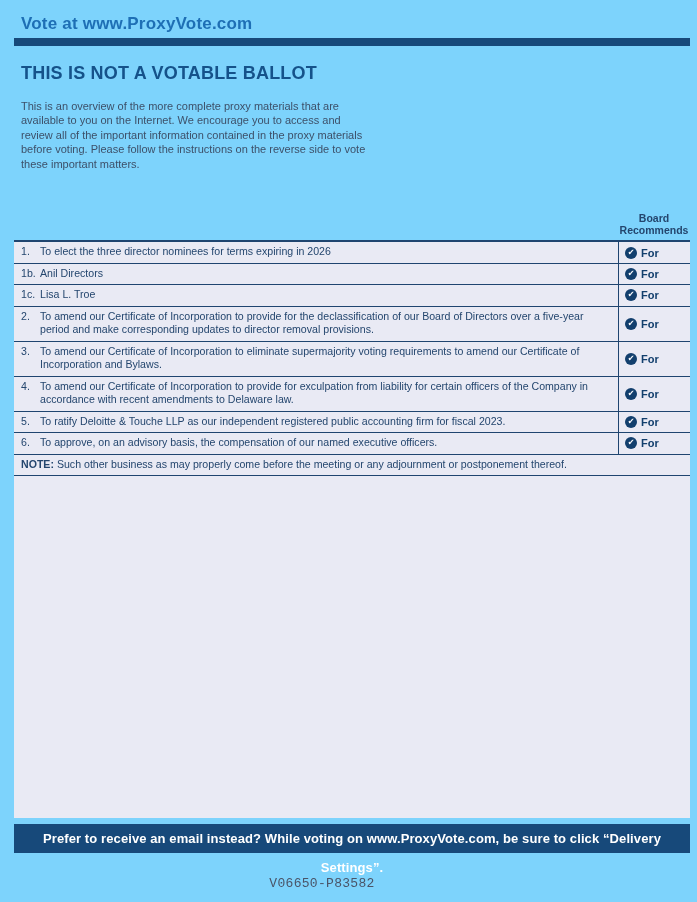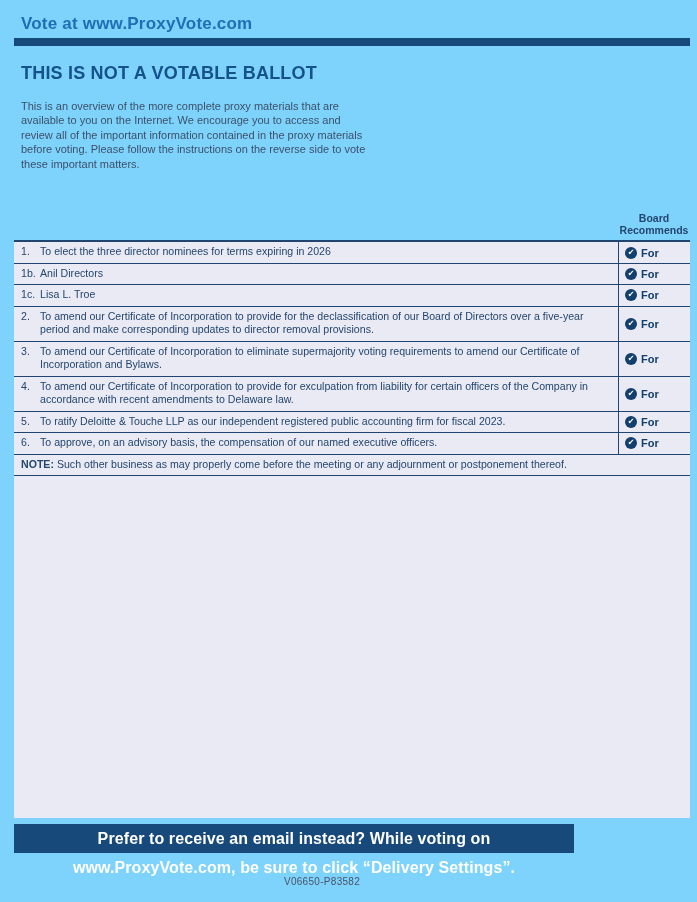--- a/index.html
+++ b/index.html
@@ -34,22 +34,22 @@
   .num{width:19px;flex:0 0 19px;}
   .itext{flex:1;max-width:576px;}
   .nominees-heading{font-weight:bold;margin:3px 0 2px 19px;}
   .check-circle{display:inline-block;width:12px;height:12px;border-radius:50%;background:var(--mark);color:#ffffff;font-size:8px;line-height:12px;text-align:center;margin-right:4px;flex:0 0 12px;}
   .rec-label{font-size:11px;font-weight:bold;color:var(--mark);}
   .rec-wrap{display:flex;align-items:center;}
   .note-left{flex:1;padding:3px 6px 4px 7px;font-size:10.6px;line-height:13.5px;color:var(--ink);}
   .note-label{font-weight:bold;}
   .filler{flex:1;border-bottom:none;}
 
-  .footer-banner{position:absolute;top:824px;left:14px;width:560px;height:29px;background:var(--navy);color:#ffffff;font-size:16px;font-weight:bold;text-align:center;line-height:29px;letter-spacing:.1px;}
-  .doc-code{position:absolute;top:876px;left:0;width:644px;text-align:center;font-size:10px;color:#4a5468;letter-spacing:.3px;}
+  .footer-banner{position:absolute;top:824px;left:14px;width:676px;height:29px;background:var(--navy);color:#ffffff;font-size:13px;font-weight:bold;text-align:center;line-height:29px;letter-spacing:.1px;}
+  .doc-code{position:absolute;top:876px;left:0;width:644px;text-align:center;font-size:13px;color:#4a5468;letter-spacing:.3px;font-family:Liberation Mono, monospace;}
 </style>
 </head>
 <body>
 
 <div class="page">
 
   <div class="header-link">Vote at www.ProxyVote.com</div>
   <div class="top-rule"></div>
 
   <div class="page-title">THIS IS NOT A VOTABLE BALLOT</div>

